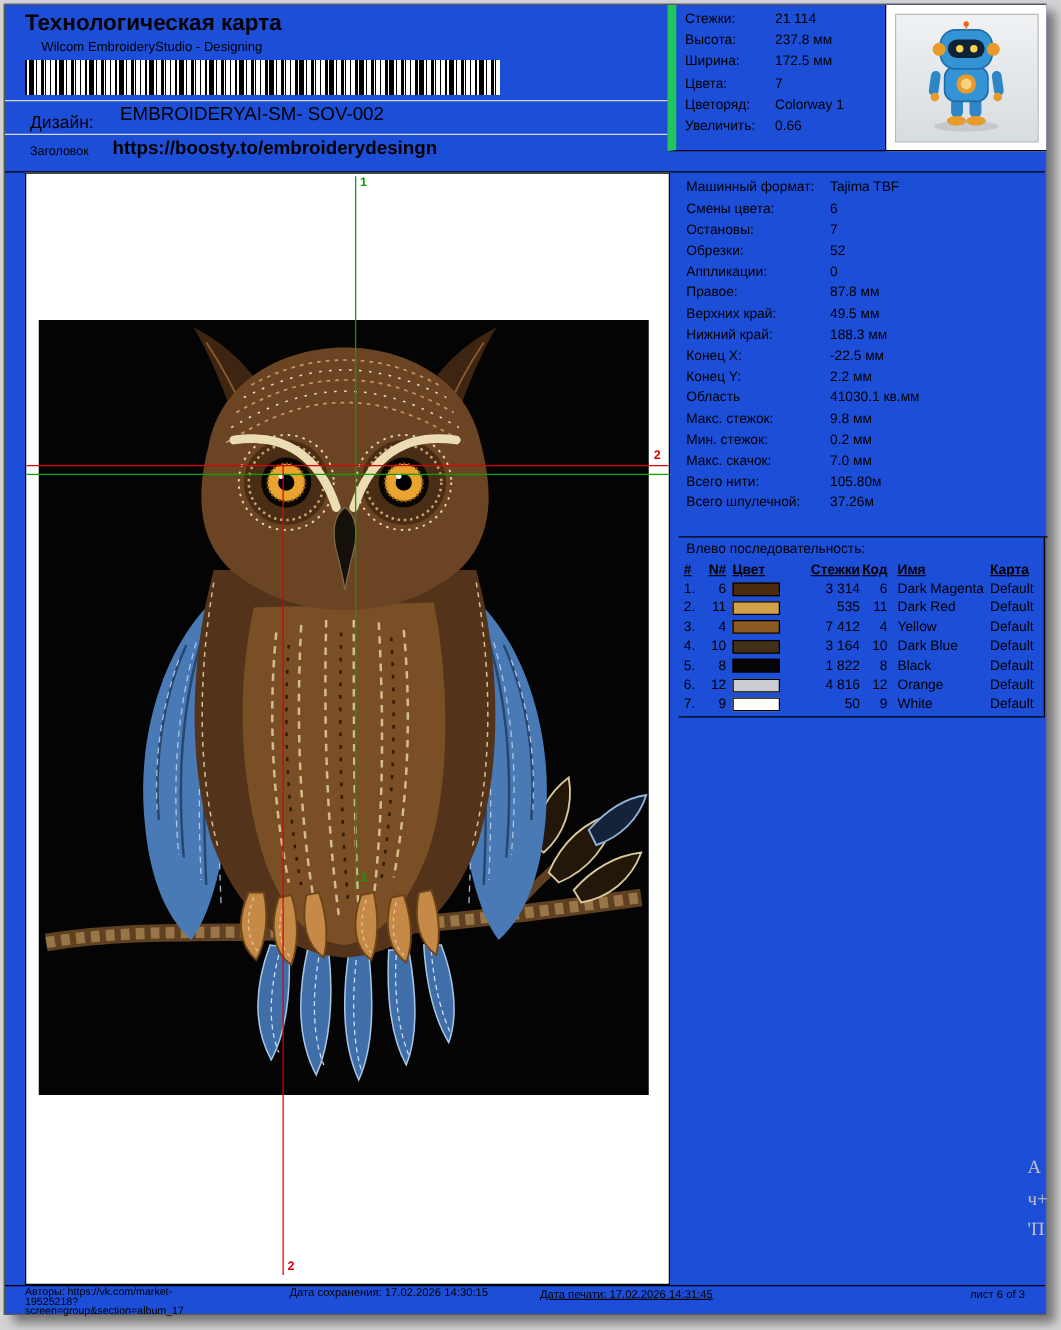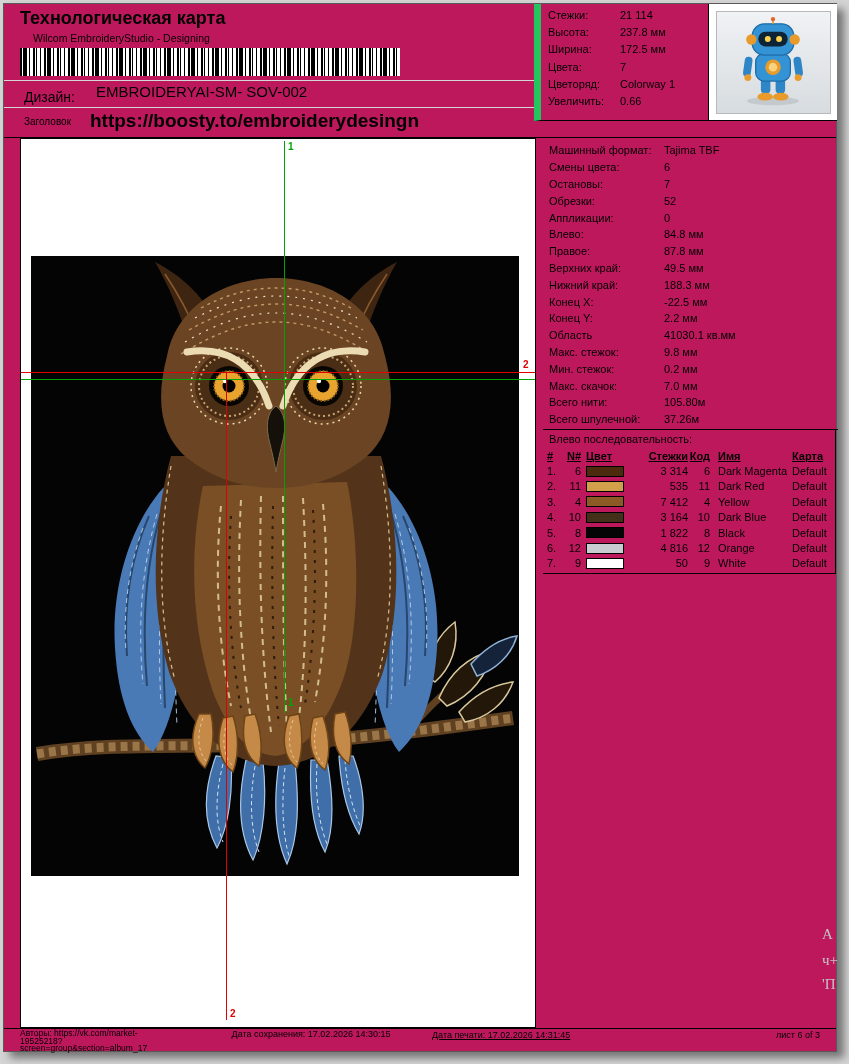--- a/index.html
+++ b/index.html
@@ -1,30 +1,30 @@
 <!DOCTYPE html>
 <html><head>
 <meta charset="utf-8">
 <style>
   * { margin:0; padding:0; box-sizing:border-box; }
   html,body { width:849px; height:1064px; }
   body { background:#d4d4d4; font-family:"Liberation Sans","DejaVu Sans",sans-serif; color:#000; position:relative; overflow:hidden; }
-  .page { position:absolute; left:3px; top:3px; width:834px; height:1049px; background:#be185d; border:1px solid #5a5a5a; box-shadow:7px 6px 8px rgba(0,0,0,0.45); }
+  .page { position:absolute; left:3px; top:3px; width:834px; height:1049px; background:#1d4ed8; border:1px solid #5a5a5a; box-shadow:7px 6px 8px rgba(0,0,0,0.45); }
 
   
   .doc-title { position:absolute; left:16px; top:4px; font-size:18px; font-weight:bold; }
   .doc-sub   { position:absolute; left:16px; top:28px; font-size:10.5px;margin-left:13px; }
   .barcode   { position:absolute; left:16px; top:44px; width:380px; height:28px;
     background:repeating-linear-gradient(90deg,#000 0 2px,#fff 2px 3px,#000 3px 7px,#fff 7px 9px,#000 9px 10px,#fff 10px 13px,#000 13px 15px,#fff 15px 16px,#000 16px 17px,#fff 17px 20px,#000 20px 21px,#fff 21px 24px); }
   .sep-a { position:absolute; left:0; top:76px; width:530px; height:1px; background:#d6d6d6; }
   .sep-b { position:absolute; left:0; top:103px; width:530px; height:1px; background:#d6d6d6; }
   .meta-label-1 { position:absolute; left:20px; top:85px; font-size:14px; }
   .meta-value-1 { position:absolute; left:92px; top:79px; font-size:15px; font-weight:normal; }
   .meta-label-2 { position:absolute; left:20px; top:112px; font-size:10px; }
-  .meta-value-2 { position:absolute; left:86px; top:106px; font-size:19px; font-weight:bold; }
+  .meta-value-2 { position:absolute; left:86px; top:106px; font-size:15px; font-weight:bold; }
   .hdr-line { position:absolute; left:0; top:133px; width:832px; height:1px; background:#000; }
   .hdr-stats { position:absolute; left:530px; top:0; width:174px; height:117px; border-left:7px solid #22c55e; border-bottom:1px solid #000; padding:5px 0 0 7px; }
   .srow { display:flex; height:17.2px; font-size:11px; }
   .sl { width:72px; } .sv { flex:1; }
   .hdr-photo { position:absolute; left:704px; top:0; width:129px; height:117px; border-left:1px solid #000; border-bottom:1px solid #000; display:flex; align-items:center; justify-content:center; background:#fff; }
   .photo-inner { width:115px; height:103px; background:linear-gradient(180deg,#f0f2f4,#d7dce0); border:1px solid #b8b8b8; display:flex; align-items:center; justify-content:center; }
 
   
   .preview { position:absolute; left:16px; top:134px; width:516px; height:890px; border:1px solid #000; background:#fff; overflow:hidden; }
   .art { position:absolute; left:10px; top:117px; width:488px; height:620px; background:#040404; }
@@ -292,24 +292,20 @@
         </div>
       <div class="mrow">
           <span class="ml">Обрезки:</span>
           <span class="mv">52</span>
         </div>
       <div class="mrow">
           <span class="ml">Аппликации:</span>
           <span class="mv">0</span>
         </div>
       <div class="mrow">
-          <span class="ml">Влево:</span>
-          <span class="mv">84.8 мм</span>
-        </div>
-      <div class="mrow">
           <span class="ml">Правое:</span>
           <span class="mv">87.8 мм</span>
         </div>
       <div class="mrow">
           <span class="ml">Верхних край:</span>
           <span class="mv">49.5 мм</span>
         </div>
       <div class="mrow">
           <span class="ml">Нижний край:</span>
           <span class="mv">188.3 мм</span>

